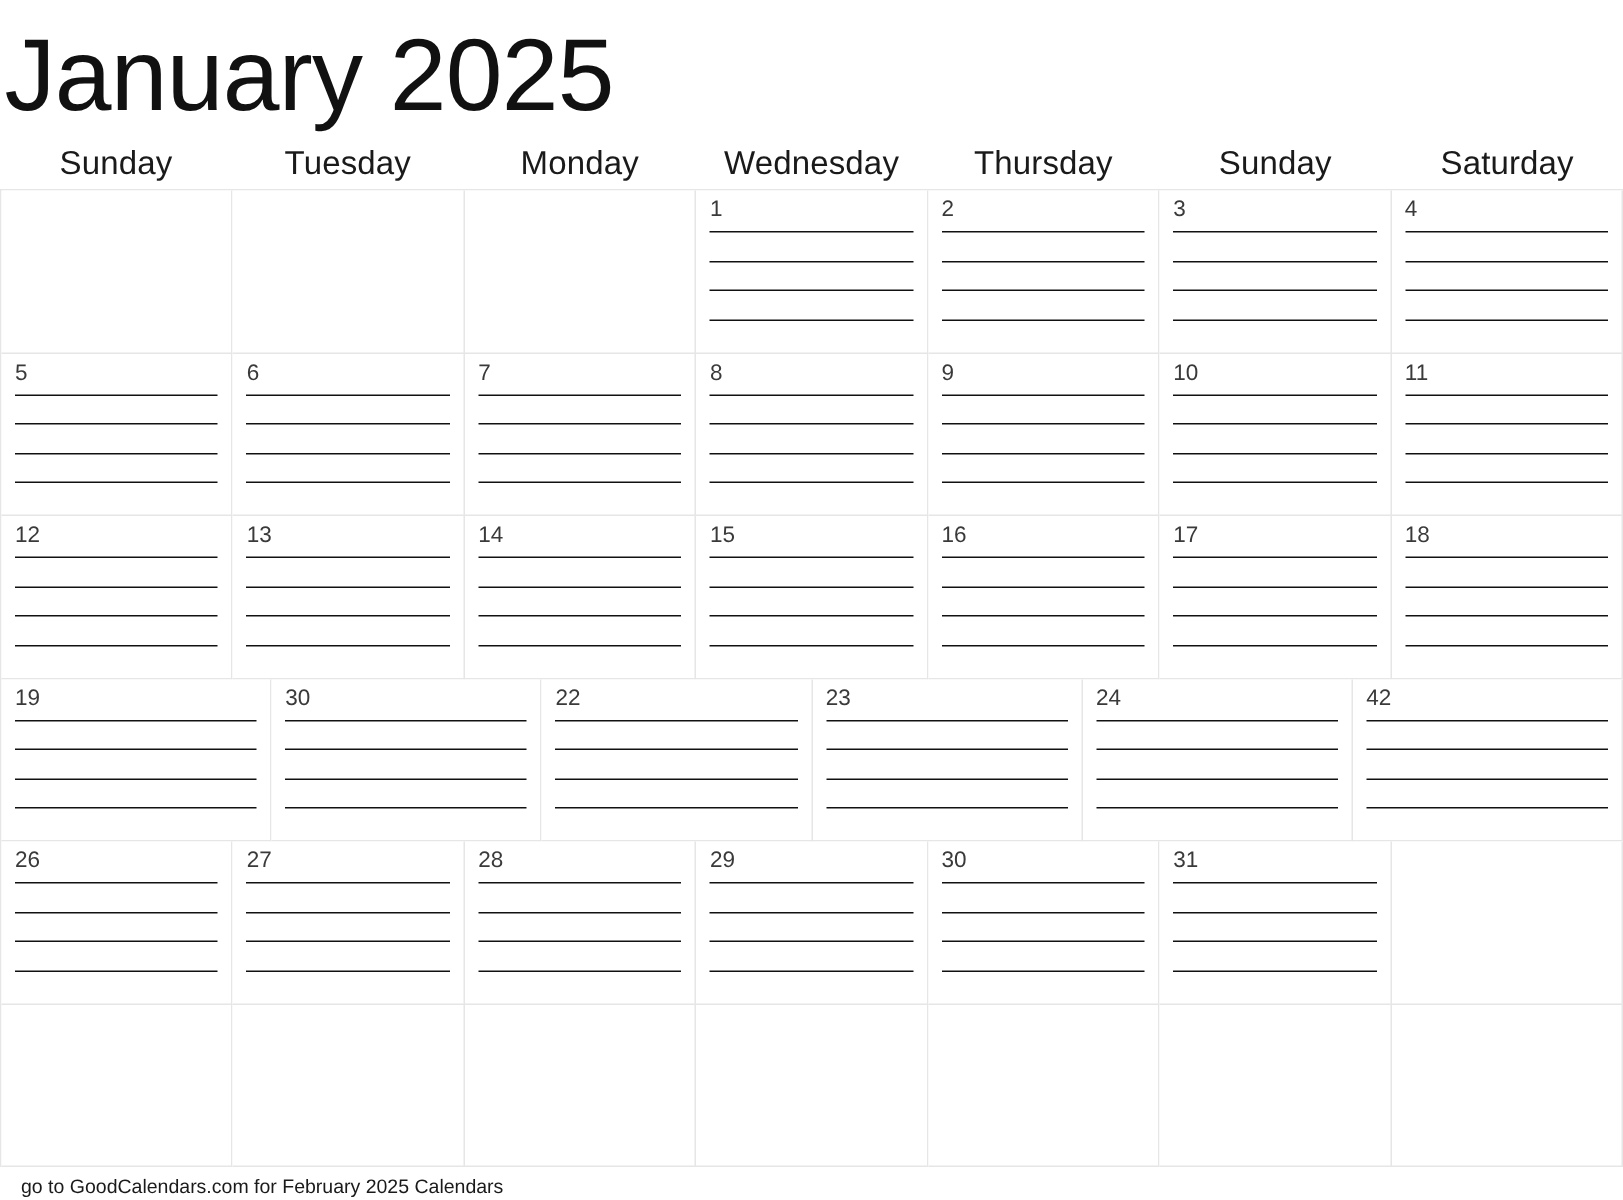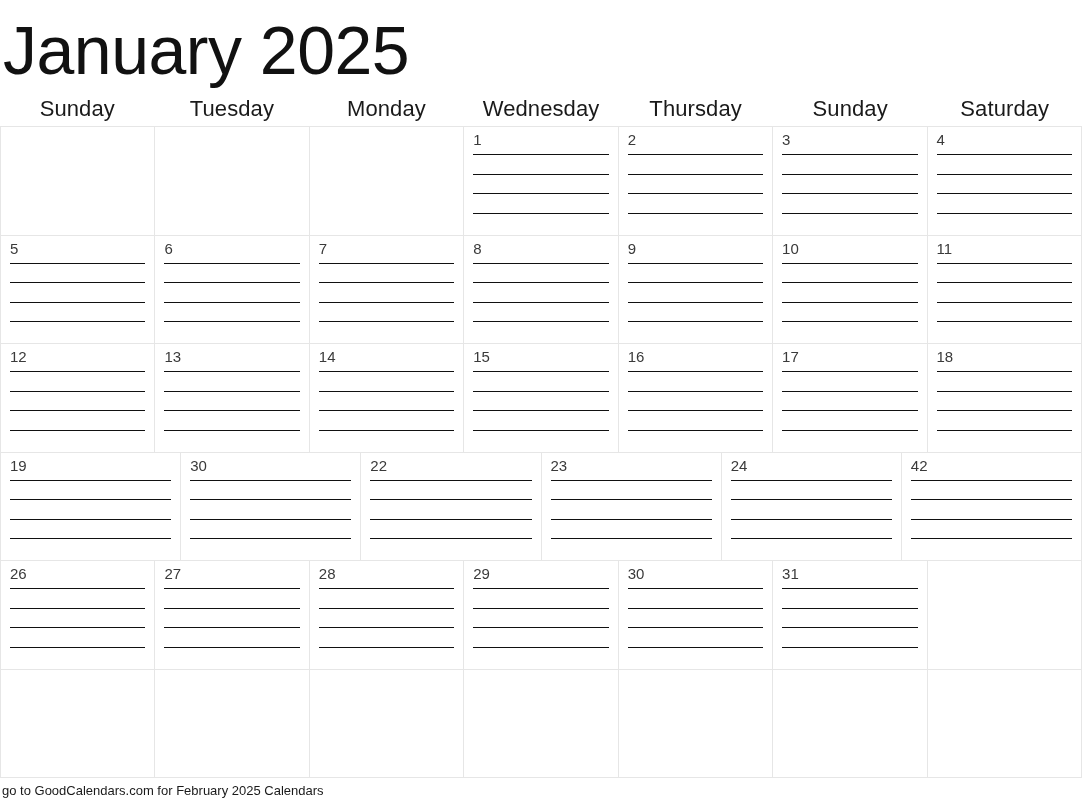--- a/index.html
+++ b/index.html
@@ -96,21 +96,21 @@
   .rule-line {
     height:0;
     border-bottom:1.4px solid #111111;
     margin-bottom:18.5px;
   }
   .rule-line:last-child { margin-bottom:0; }
 
   
   .footer-note {
     position:absolute;
-    left:2px;
+    left:14px;
     top:783px;
     font-size:13px;
     font-weight:300;
     color:#1a1a1a;
     white-space:nowrap;
   }
 </style>
 </head>
 <body>
 

